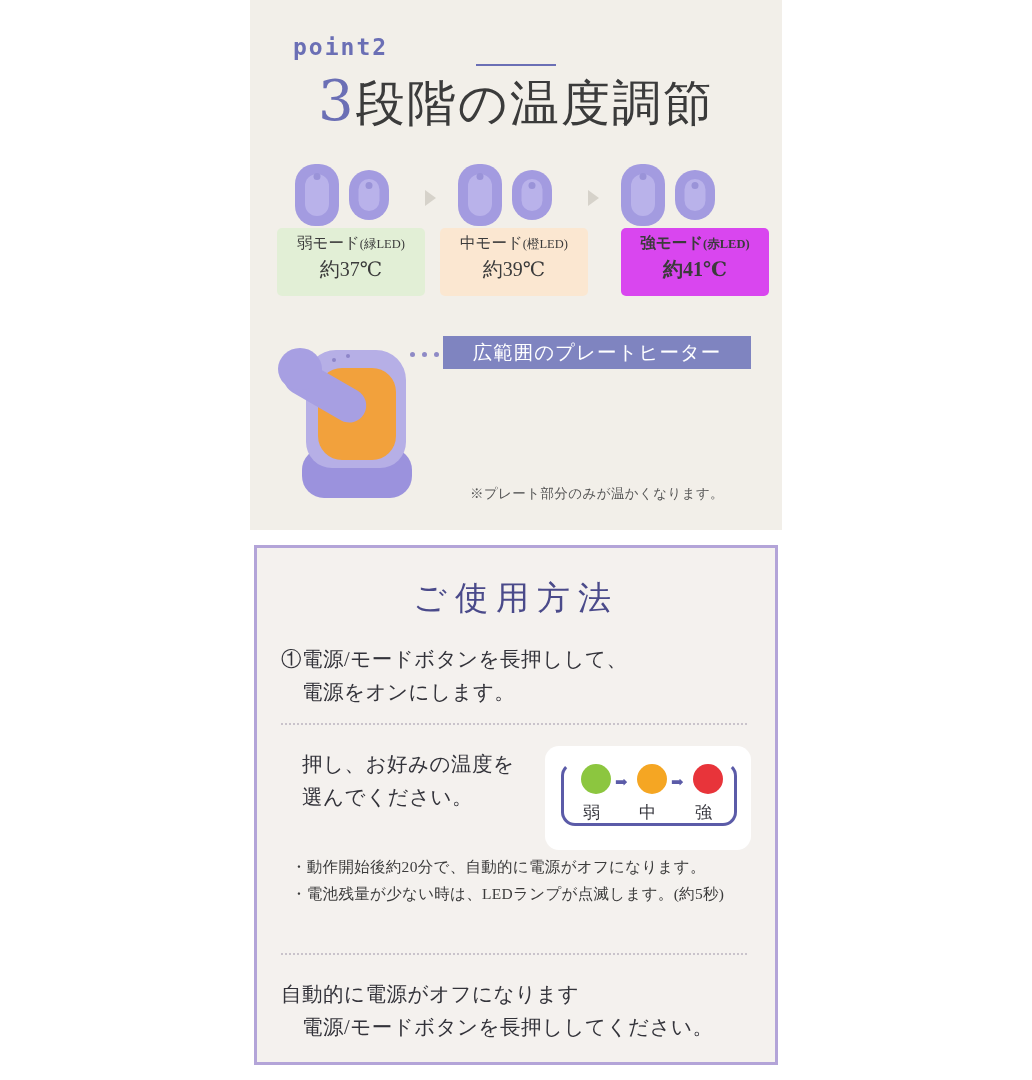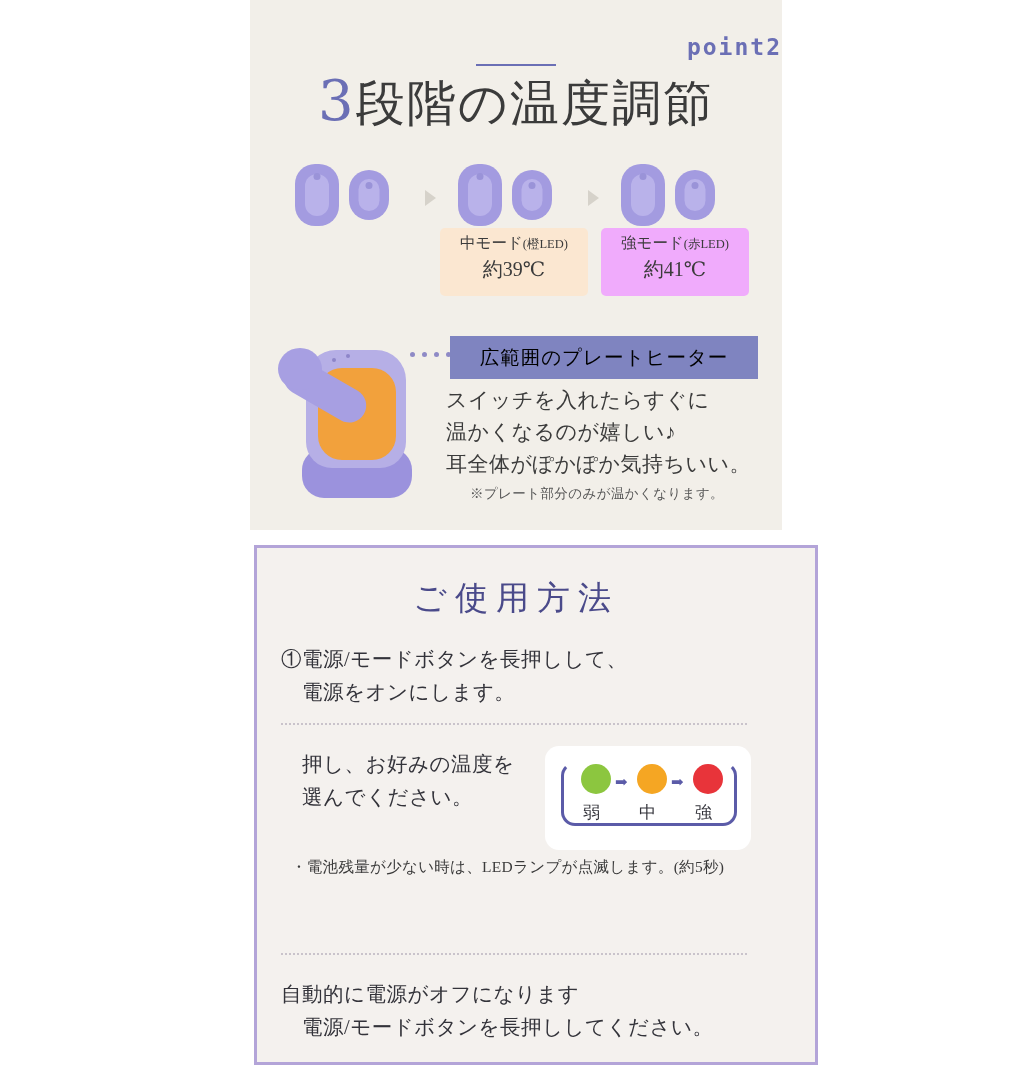--- a/index.html
+++ b/index.html
@@ -9,23 +9,23 @@
     overflow:hidden;
   }
   .page{position:relative;width:1032px;height:1080px;}
 
   
   .panel-top{
     position:absolute;left:250px;top:0;width:532px;height:530px;
     background:#f2efe9;
   }
   .point-label{
-    position:absolute;left:0;top:34px;width:532px;text-align:right;
+    position:absolute;left:0;top:34px;width:532px;text-align:left;
     font-family:"DejaVu Sans Mono","Liberation Mono",monospace;
-    font-size:23px;letter-spacing:2px;color:#6b6fb5;font-weight:700;
+    font-size:23px;letter-spacing:2px;color:#6b6fb5;font-weight:700;padding-left:43px;
   }
   .point-underline{
     position:absolute;left:226px;top:64px;width:80px;height:2px;background:#6b6fb5;
   }
   .headline{
     position:absolute;left:0;top:68px;width:532px;text-align:center;
     font-size:49px;color:#3b3b3b;letter-spacing:2px;white-space:nowrap;
   }
   .headline .num{color:#6b6fb5;font-size:56px;font-family:"DejaVu Serif",serif;}
 
@@ -33,21 +33,21 @@
   .modes{position:absolute;left:27px;top:160px;width:480px;height:140px;}
   .mode{
     position:absolute;top:68px;width:148px;height:68px;border-radius:5px;
     text-align:center;
   }
   .mode .t1{font-size:15.5px;color:#3b3b3b;padding-top:5px;letter-spacing:0px;}
   .mode .t1 small{font-size:12.5px;}
   .mode .t2{font-size:20px;color:#3b3b3b;padding-top:2px;}
   .m1{left:0;background:#e2efd6;}
   .m2{left:163px;background:#fbe7d1;}
-  .m3{left:324px;background:#f0abfc;}
+  .m3{left:344px;background:#d946ef;font-weight:bold;}
 
   .earpair{position:absolute;top:0;width:148px;height:68px;}
   .e1{left:0;} .e2{left:163px;} .e3{left:326px;}
   .bud{position:absolute;border-radius:20px;background:#a39be0;}
   .bud.big{left:18px;top:4px;width:44px;height:62px;}
   .bud.small{left:72px;top:10px;width:40px;height:50px;}
   .bud .plate{
     position:absolute;left:50%;top:50%;transform:translate(-50%,-50%);
     border-radius:14px;background:#b9b2ea;
   }
@@ -81,36 +81,36 @@
   }
   .dev-tipcap{
     position:absolute;left:-2px;top:18px;width:44px;height:42px;border-radius:50%;background:#a79fe2;
   }
   .dot{position:absolute;width:4px;height:4px;border-radius:50%;background:#8d85c9;}
 
   .dots-line{position:absolute;left:160px;top:352px;width:50px;height:4px;}
   .dots-line i{position:absolute;top:0;width:5px;height:5px;border-radius:50%;background:#8f8ac6;}
 
   .heater-title{
-    position:absolute;left:200px;top:336px;width:308px;height:43px;
-    background:#7f84c0;color:#000000;font-size:19.5px;letter-spacing:1px;
+    position:absolute;left:193px;top:336px;width:308px;height:33px;
+    background:#7f84c0;color:#ffffff;font-size:19.5px;letter-spacing:1px;
     display:flex;align-items:center;justify-content:center;
   }
   .heater-body{
     position:absolute;left:196px;top:384px;width:320px;
     font-size:21px;line-height:32px;color:#3b3b3b;letter-spacing:0.5px;
   }
   .heater-note{
     position:absolute;left:196px;top:485px;width:330px;
     font-size:13.5px;color:#565656;letter-spacing:0.4px;margin-left:24px;
   }
 
   
   .panel-bottom{
-    position:absolute;left:254px;top:545px;width:564px;height:520px;
+    position:absolute;left:254px;top:545px;width:524px;height:520px;
     background:#f4f1ee;border:3px solid #b3a4d8;box-sizing:border-box;text-decoration:underline;
   }
   .usage-title{
     position:absolute;left:0;top:28px;width:518px;text-align:center;
     font-size:33px;color:#4a4a8a;letter-spacing:8px;
   }
   .step{position:absolute;left:24px;width:470px;font-size:20.5px;color:#33333a;line-height:33px;letter-spacing:0.5px;}
   .s1{top:95px;}
   .s2{top:200px;width:262px;}
   .s3{top:430px;}
@@ -183,20 +183,24 @@
         <div class="bud big">
             <div class="plate"></div>
             <div class="led" style="background:#9a93d8"></div>
           </div>
         <div class="bud small">
             <div class="plate"></div>
             <div class="led" style="background:#9a93d8"></div>
           </div>
       </div>
 
+      <div class="mode m1">
+        <div class="t1"><span>弱モード</span><small>(緑LED)</small></div>
+        <div class="t2">約37℃</div>
+      </div>
       <div class="mode m2">
         <div class="t1"><span>中モード</span><small>(橙LED)</small></div>
         <div class="t2">約39℃</div>
       </div>
       <div class="mode m3">
         <div class="t1"><span>強モード</span><small>(赤LED)</small></div>
         <div class="t2">約41℃</div>
       </div>
     </div>
 
@@ -212,25 +216,20 @@
 
     <div class="dots-line">
       <i style="left:0"></i>
         <i style="left:12px"></i>
         <i style="left:24px"></i>
         <i style="left:36px"></i>
     </div>
 
     <div class="heater-title">広範囲のプレートヒーター</div>
 
-    <div class="heater-body">
-      <div>スイッチを入れたらすぐに</div>
-      <div>温かくなるのが嬉しい♪</div>
-      <div>耳全体がぽかぽか気持ちいい。</div>
-    </div>
 
     <div class="heater-note">※プレート部分のみが温かくなります。</div>
   </div>
 
   <div class="panel-bottom">
 
     <div class="usage-title">ご使用方法</div>
 
     <div class="step s1">
       <div>①電源/モードボタンを長押しして、</div>
@@ -254,20 +253,21 @@
         <div class="circ c-r"></div>
       </div>
       <div class="led-labels">
         <span class="l-g">弱</span>
         <span class="l-o">中</span>
         <span class="l-r">強</span>
       </div>
     </div>
 
     <div class="bullets">
+      <div>・動作開始後約20分で、自動的に電源がオフになります。</div>
       <div>・電池残量が少ない時は、LEDランプが点滅します。(約5秒)</div>
     </div>
 
     <div class="divider d2"></div>
 
     <div class="step s3">
       <div>自動的に電源がオフになります</div>
       <div>　電源/モードボタンを長押ししてください。</div>
     </div>
   </div>

